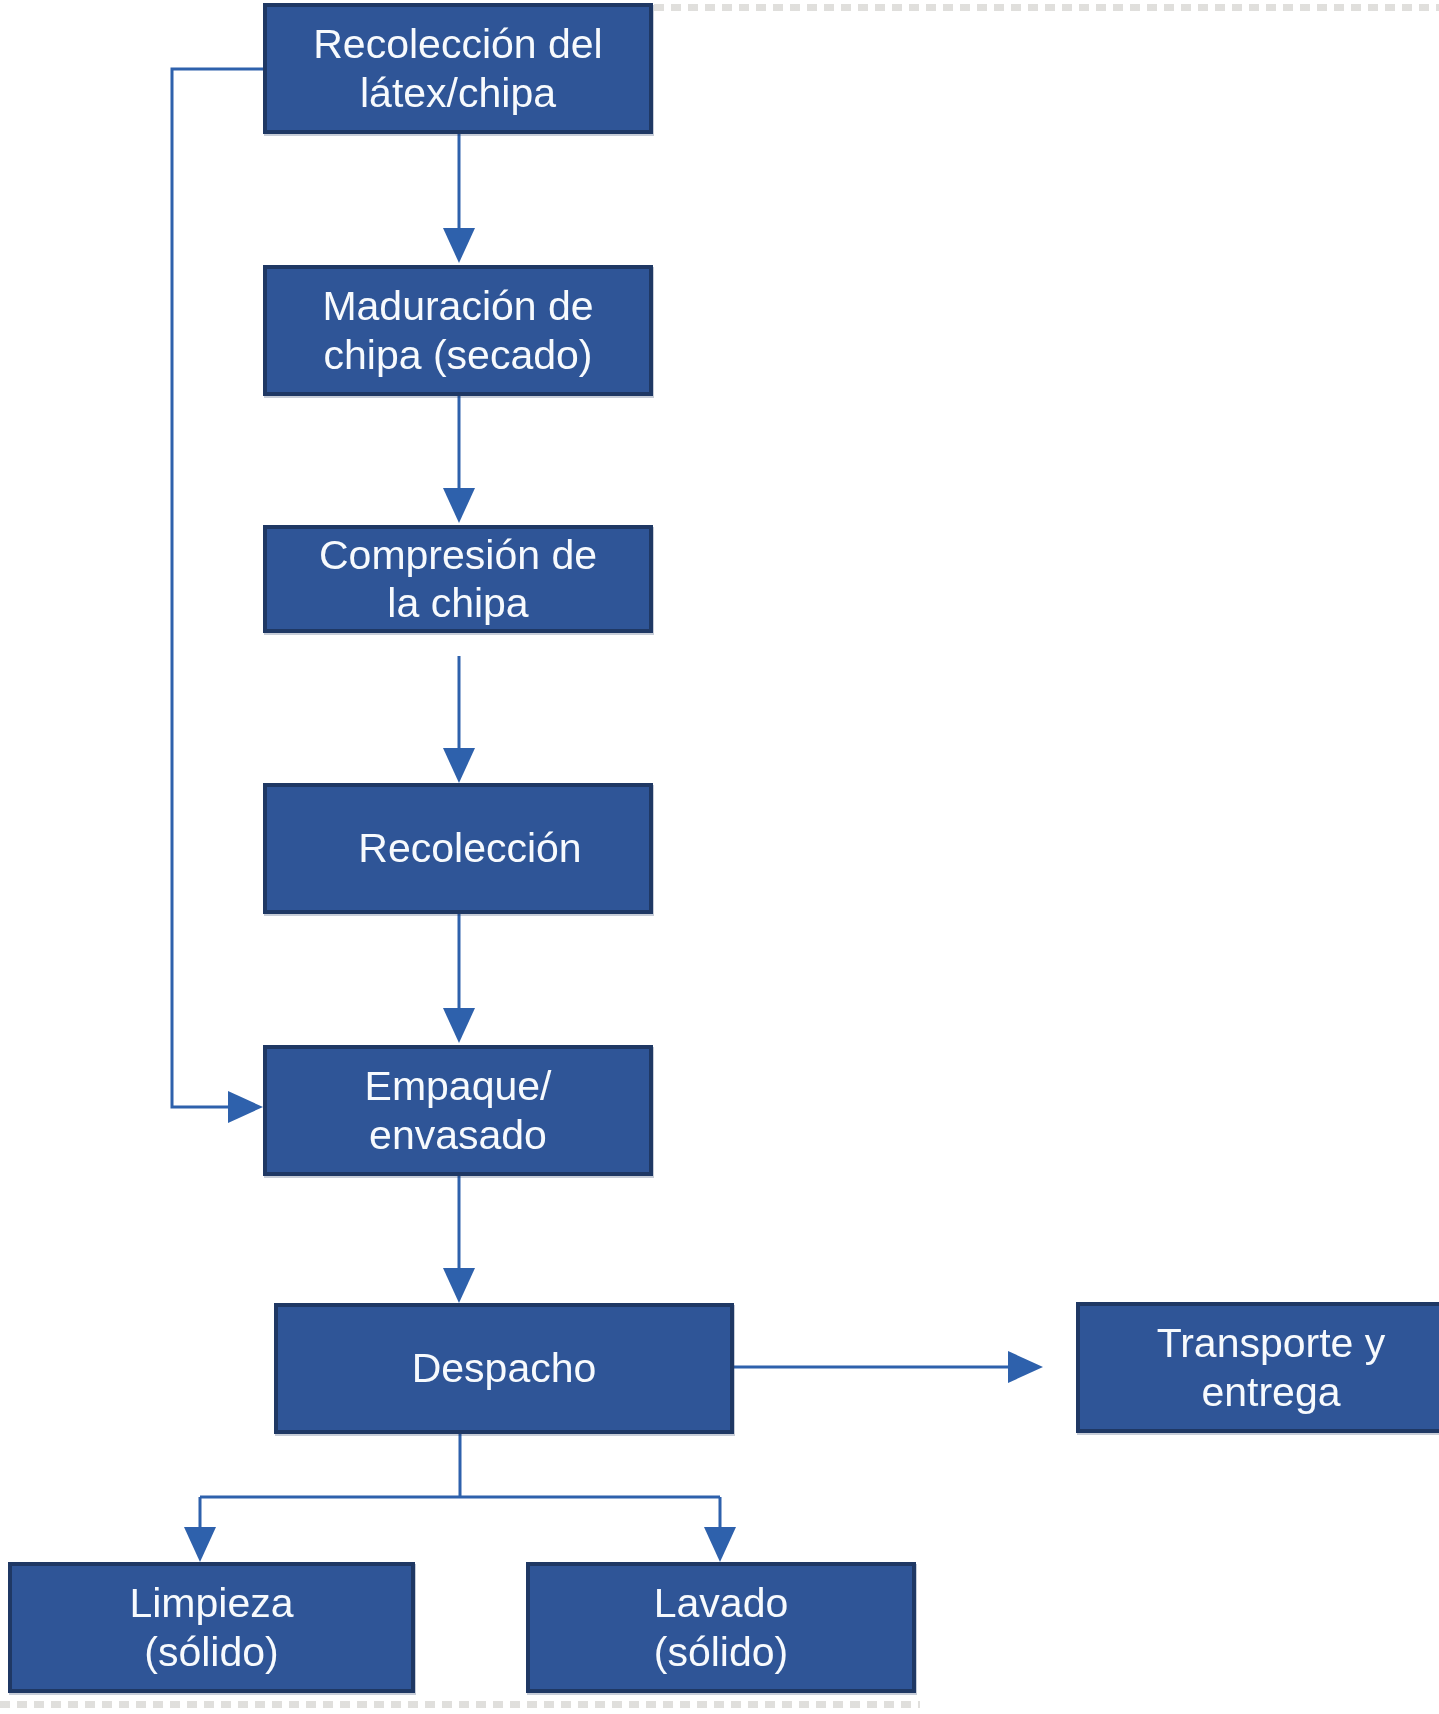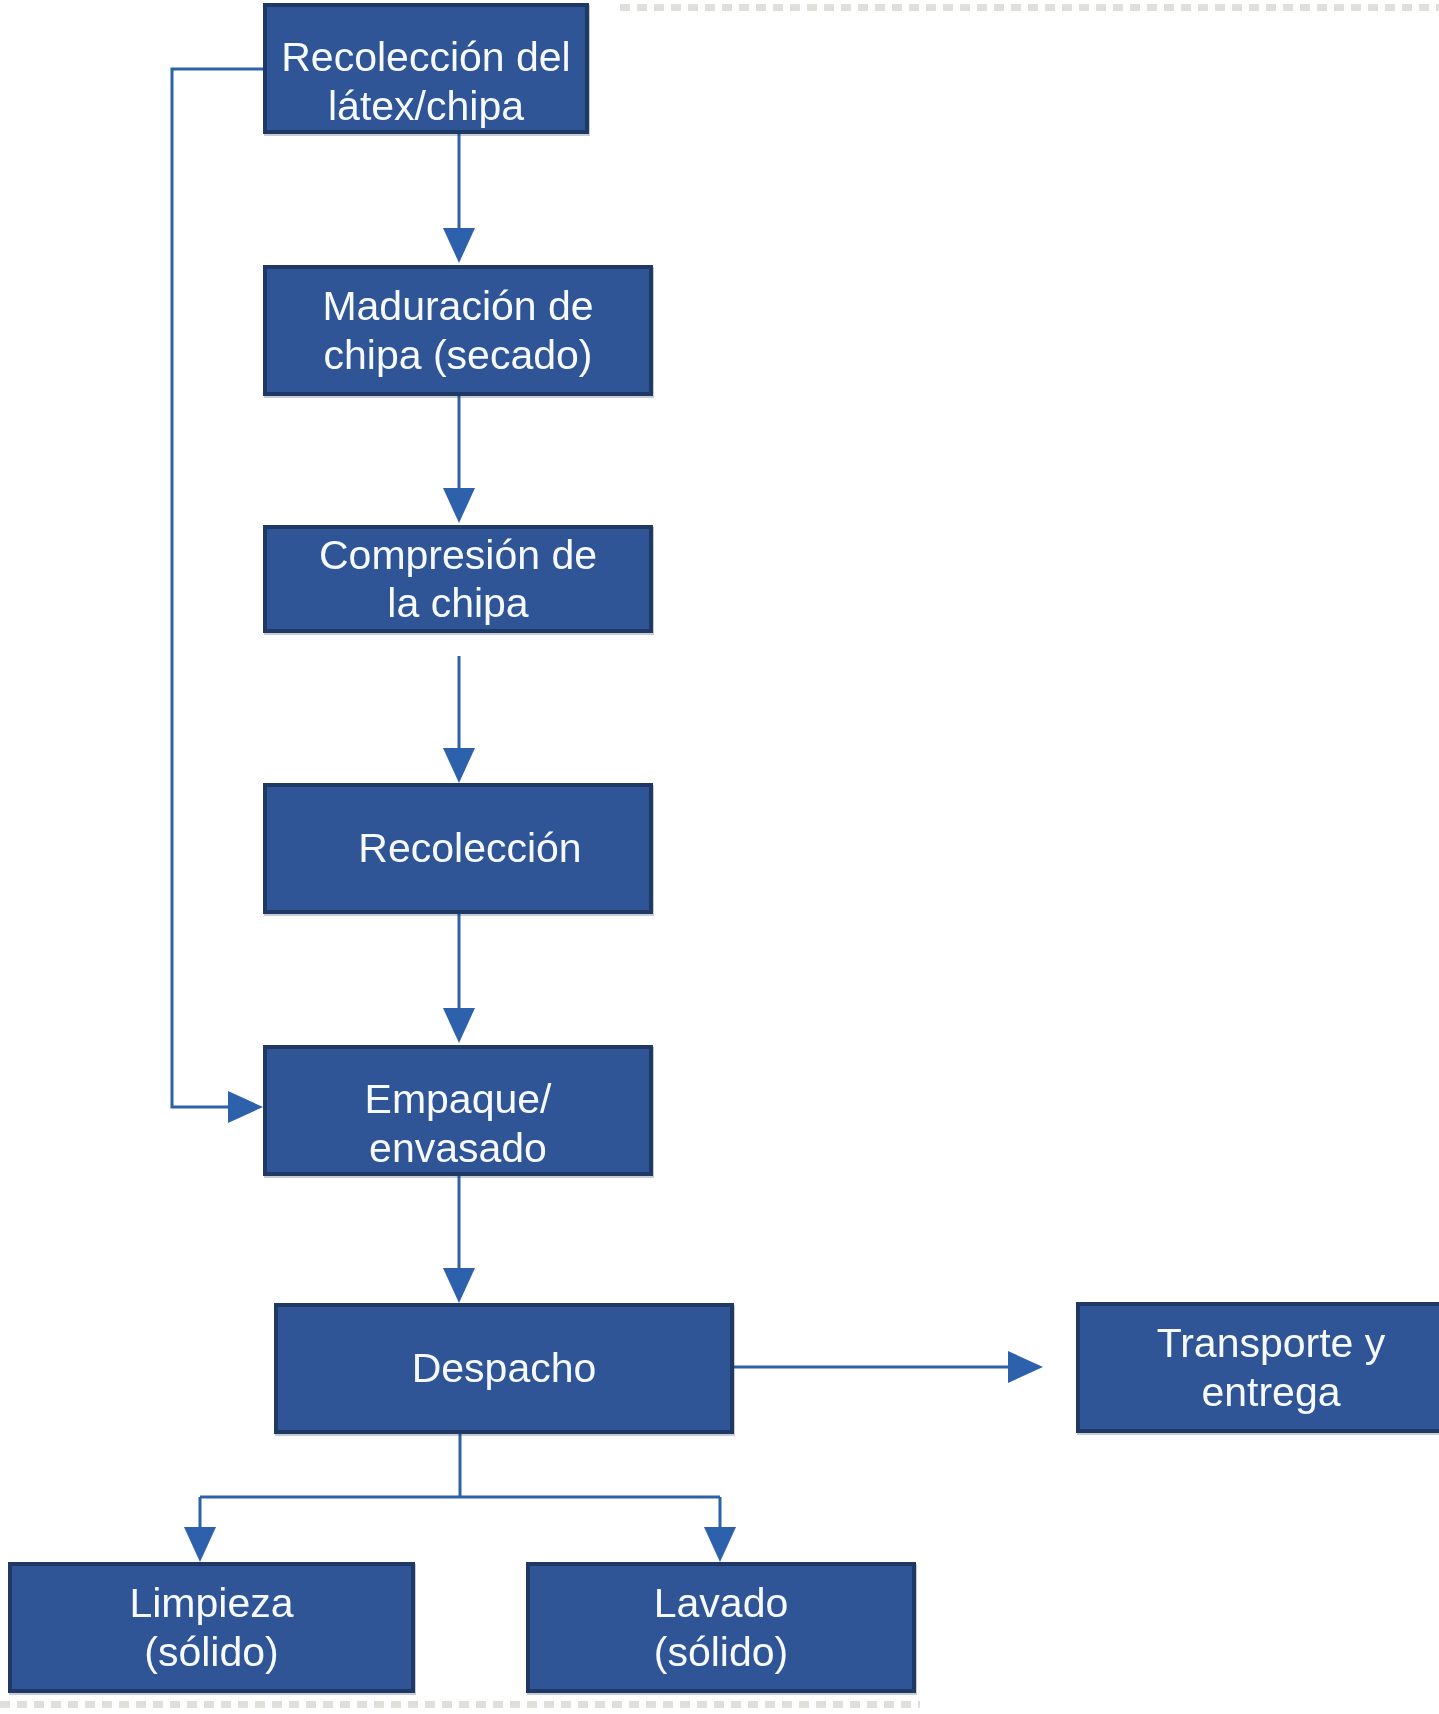--- a/index.html
+++ b/index.html
@@ -32,25 +32,25 @@
     justify-content: center;
     text-align: center;
     color: var(--node-text, #F7FAFD);
     font-size: 41px;
     line-height: 1.18;
     box-shadow: 1px 2px 0 rgba(31,56,100,0.25);
   }
   .node span { white-space: pre-line; }
 
   
-  .n-recoleccion-latex { left: 263px; top: 3px;    width: 326px; height: 131px; align-items: flex-end; }
+  .n-recoleccion-latex { left: 263px; top: 3px;    width: 390px; height: 131px; }
   .n-maduracion        { left: 263px; top: 265px;  width: 390px; height: 131px; }
   .n-compresion        { left: 263px; top: 525px;  width: 390px; height: 108px; }
   .n-recoleccion       { left: 263px; top: 783px;  width: 390px; height: 131px; padding-left: 24px; }
-  .n-empaque           { left: 263px; top: 1045px; width: 390px; height: 131px; align-items: flex-end; }
+  .n-empaque           { left: 263px; top: 1045px; width: 390px; height: 131px; }
   .n-despacho          { left: 274px; top: 1303px; width: 460px; height: 131px; }
   .n-transporte        { left: 1076px; top: 1302px; width: 390px; height: 131px; }
   .n-limpieza          { left: 8px;   top: 1562px; width: 407px; height: 131px; }
   .n-lavado            { left: 526px; top: 1562px; width: 390px; height: 131px; }
 
   
   .dashed-artifact {
     position: absolute;
     height: 7px;
     background: repeating-linear-gradient(90deg,

